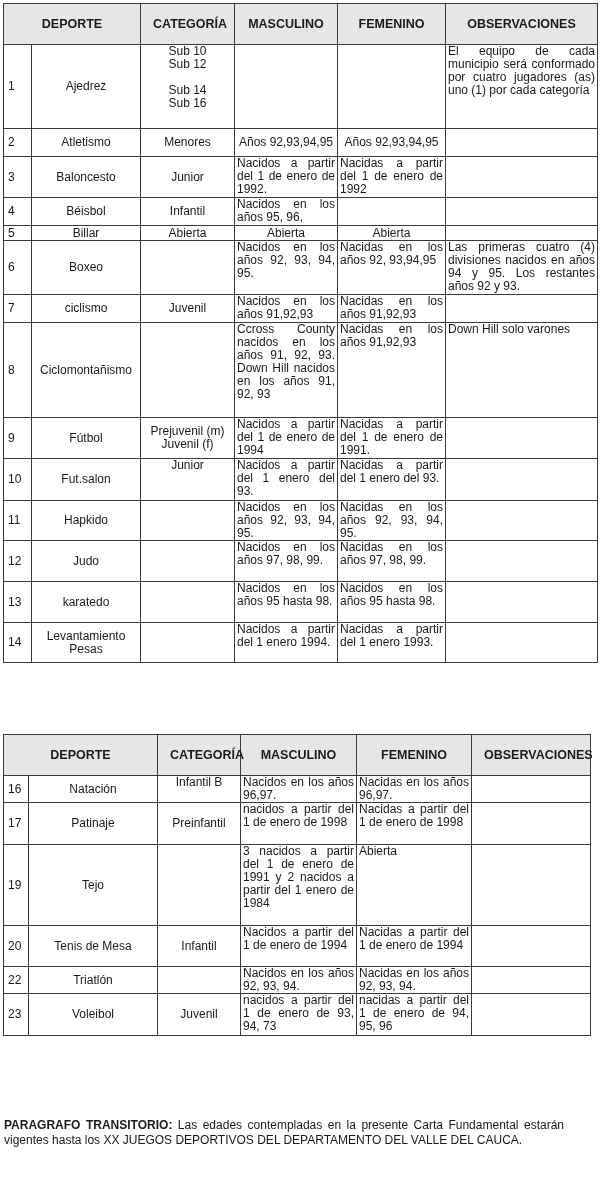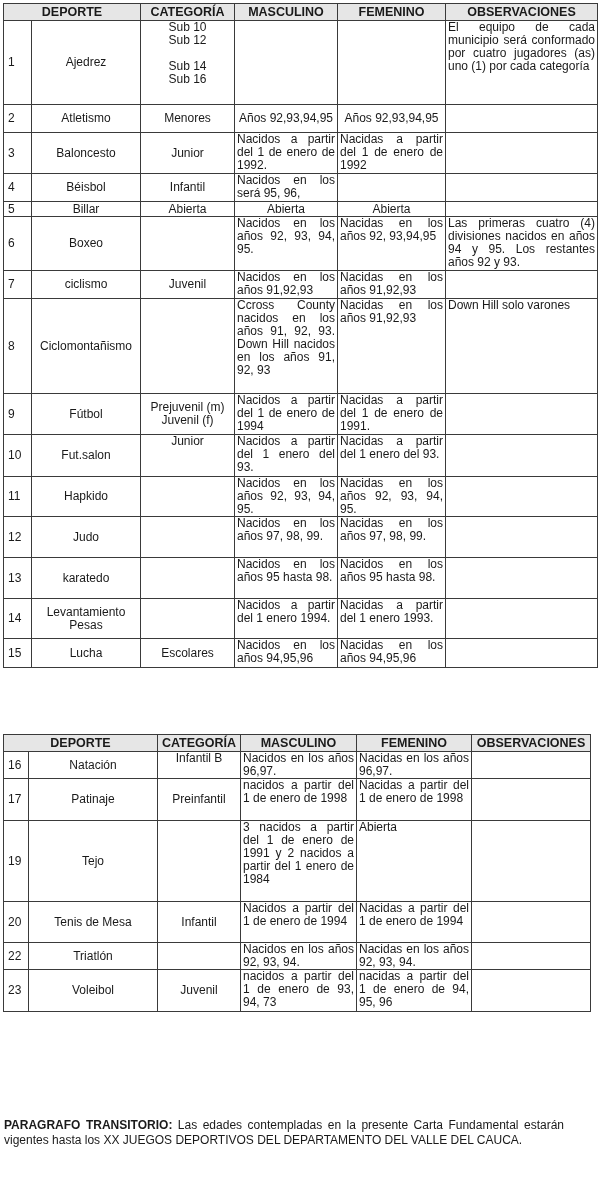--- a/index.html
+++ b/index.html
@@ -1,20 +1,20 @@
 <!DOCTYPE html>
 <html><head>
 <meta charset="utf-8">
 <style>
   html, body { margin:0; padding:0; background:#ffffff; }
   body { width:600px; height:1186px; position:relative; overflow:hidden;
          font-family:"Liberation Sans", sans-serif; color:#1a1a1a; font-size:12px; }
   table { border-collapse:collapse; position:absolute; table-layout:fixed; }
   td, th { border:1px solid #3a3a3a; padding:0 2px; vertical-align:middle; line-height:13px; font-size:12px; }
-  th { background:#e6e6e6; font-weight:bold; font-size:12.5px; height:16px; text-align:center; padding:0; }
+  th { background:#e6e6e6; font-weight:bold; font-size:12.5px; height:16px; text-align:center; padding:12px; }
   td.num { text-align:left; padding-left:4px; }
   td.ctr { text-align:center;margin-top:42px; }
   td.just { text-align:justify; text-align-last:left; vertical-align:top; }
   td.top { vertical-align:top; }
   .pre { white-space:pre-line; }
   #t1 { left:3px; top:3px; width:594px; }
   #t2 { left:3px; top:734px; width:587px; }
   #note { position:absolute; left:4px; top:1106px; width:560px; font-size:12px; line-height:15px; text-align:justify; }
   #note b { font-weight:bold; }
 </style>
@@ -65,21 +65,21 @@
         <td class="ctr pre">Baloncesto</td>
         <td class="ctr pre">Junior</td>
         <td class="just">Nacidos a partir del 1 de enero de 1992.</td>
         <td class="just">Nacidas a partir del 1 de enero de 1992</td>
         <td class="just"></td>
       </tr>
       <tr style="height: 28px;">
         <td class="num">4</td>
         <td class="ctr pre">Béisbol</td>
         <td class="ctr pre">Infantil</td>
-        <td class="just">Nacidos en los será 95, 96,</td>
+        <td class="just">Nacidos en los años 95, 96,</td>
         <td class="just"></td>
         <td class="just"></td>
       </tr>
       <tr style="height: 15px;">
         <td class="num">5</td>
         <td class="ctr pre">Billar</td>
         <td class="ctr pre">Abierta</td>
         <td class="ctr">Abierta</td>
         <td class="ctr">Abierta</td>
         <td class="just"></td>
@@ -149,28 +149,20 @@
         <td class="just">Nacidos en los años 95 hasta 98.</td>
         <td class="just"></td>
       </tr>
       <tr style="height: 40px;">
         <td class="num">14</td>
         <td class="ctr pre">Levantamiento
 Pesas</td>
         <td class="ctr pre"></td>
         <td class="just">Nacidos a partir del 1 enero 1994.</td>
         <td class="just">Nacidas a partir del 1 enero 1993.</td>
-        <td class="just"></td>
-      </tr>
-      <tr style="height: 29px;">
-        <td class="num">15</td>
-        <td class="ctr pre">Lucha</td>
-        <td class="ctr pre">Escolares</td>
-        <td class="just">Nacidos en los años 94,95,96</td>
-        <td class="just">Nacidas en los años 94,95,96</td>
         <td class="just"></td>
       </tr>
     </tbody>
 </table>
 
 <table id="t2">
   <colgroup>
     <col style="width:25px">
       <col style="width:129px">
       <col style="width:83px">

